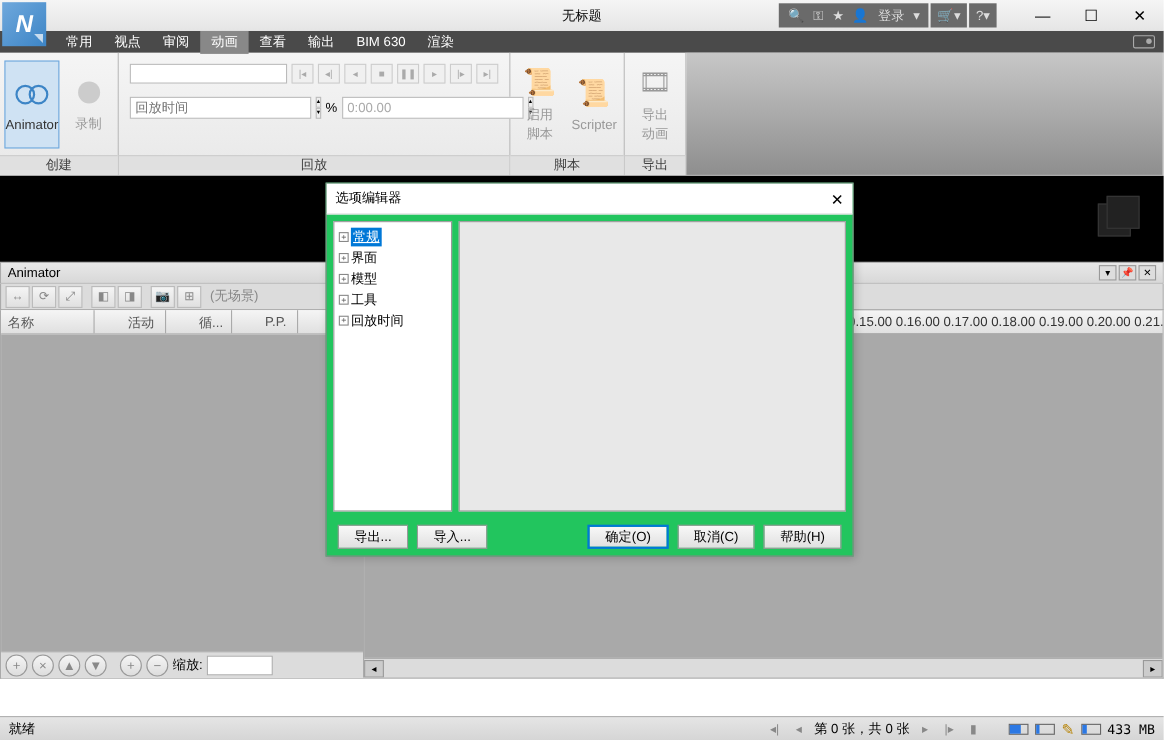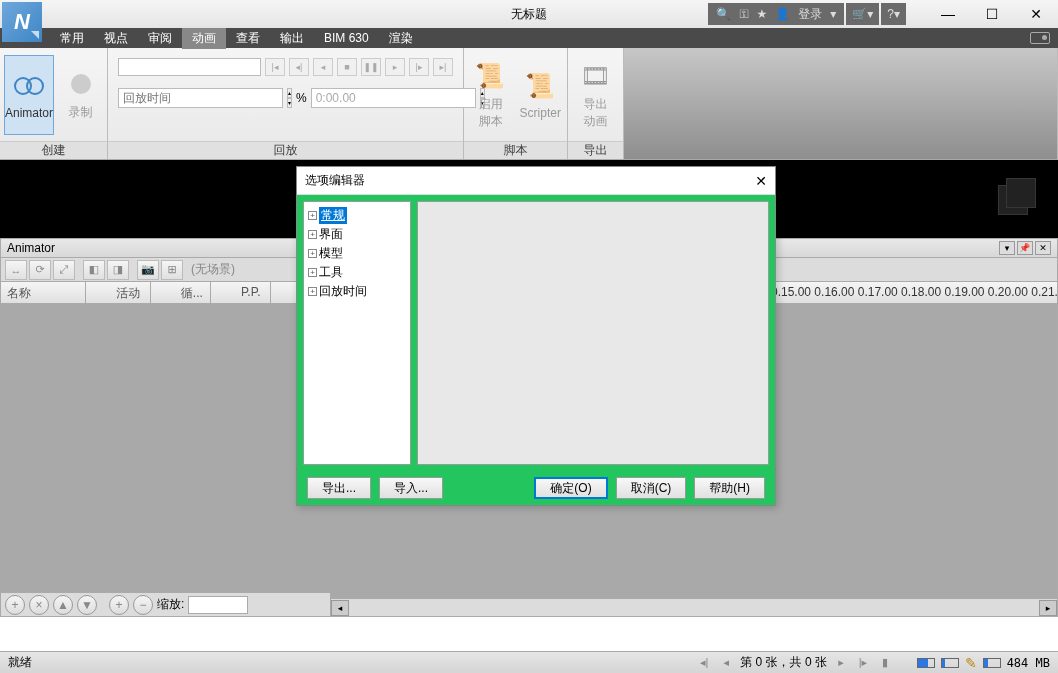--- a/index.html
+++ b/index.html
@@ -306,21 +306,21 @@
     <div class="disk-ico">
         <div class="fill" style="width:60%"></div>
       </div>
     <div class="disk-ico">
         <div class="fill" style="width:20%"></div>
       </div>
     <span class="pencil">✎</span>
     <div class="disk-ico">
         <div class="fill" style="width:30%"></div>
       </div>
-    <span style="font-family:monospace">484 MB</span>
+    <span style="font-family:monospace">433 MB</span>
   </div>
 </div>
 
 <div class="dialog">
   <div class="dlg-title">
     <span>选项编辑器</span>
     <span class="x">✕</span>
   </div>
   <div class="dlg-body">
     <div class="dlg-tree">

